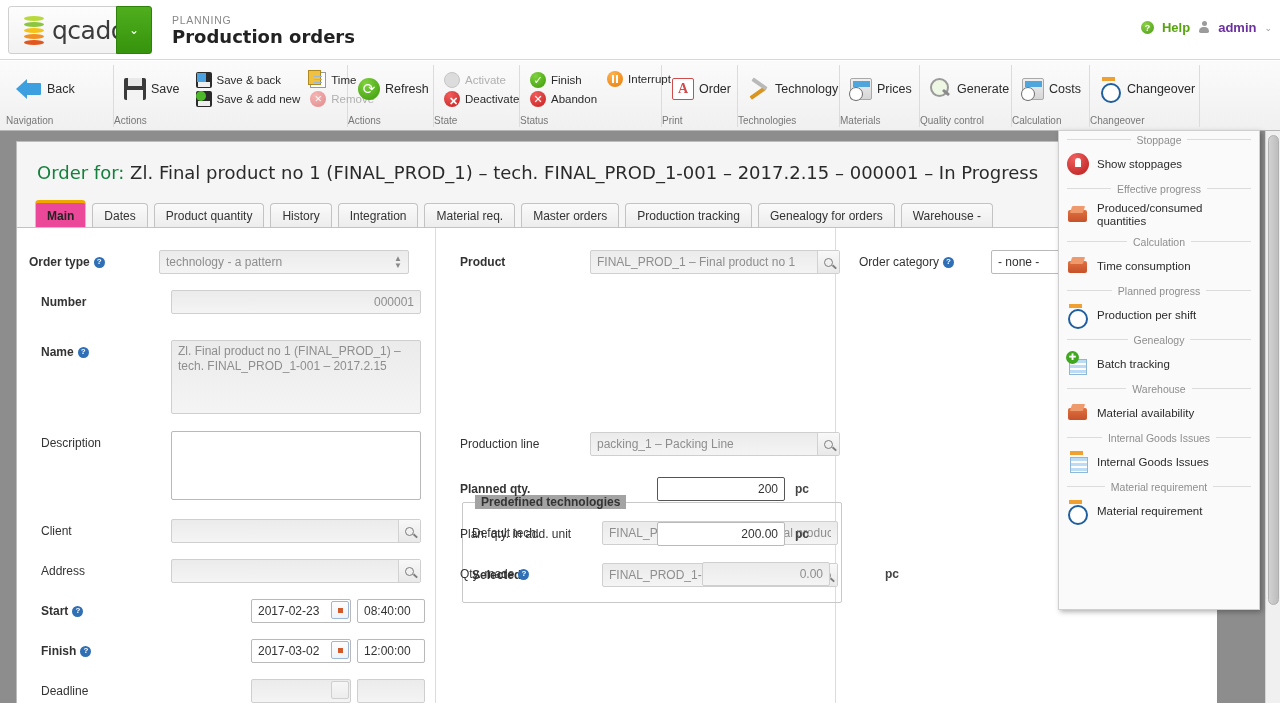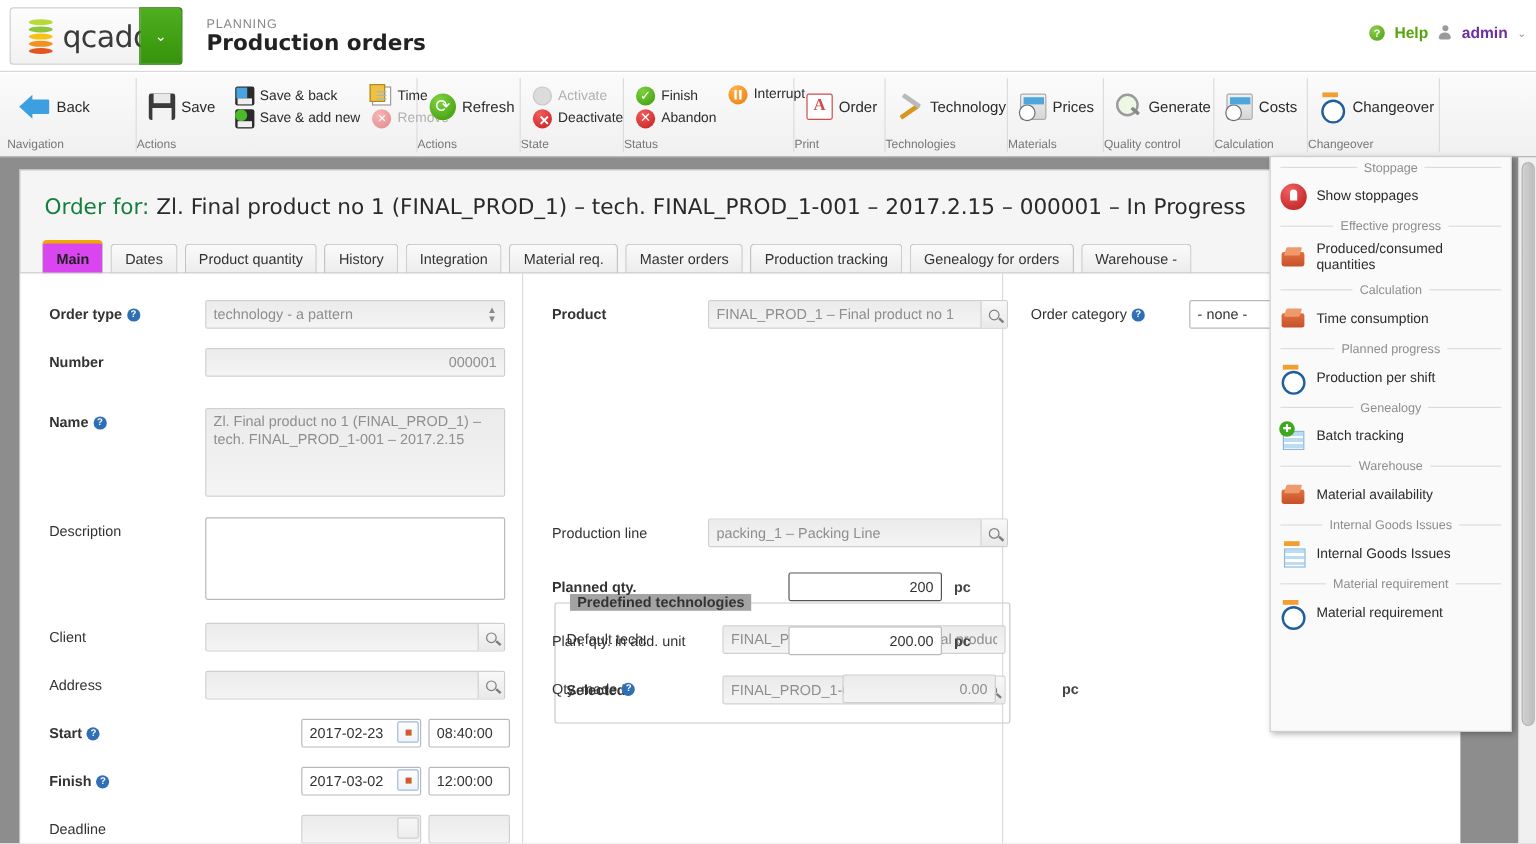--- a/index.html
+++ b/index.html
@@ -177,21 +177,21 @@
   .tab {
     height:25px; padding:0 11px;
     display:flex;align-items:center;
     font-size:12px; color:#333;
     background:linear-gradient(#fafafa,#ececec);
     border:1px solid #c3c3c3; border-bottom:none;
     border-radius:4px 4px 0 0;
     cursor:pointer;
   }
   .tab.active {
-    background:#d946ef; height:28px;
+    background:#ec4899; height:28px;
     border-top:3px solid #f0a800;
     font-weight:bold;
     color:#222;
   }
   #tabstrip-line {
     position:absolute; left:0; top:85px; width:100%; height:1px; background:#c3c3c3;
   }
 
   
   #form-panel {
@@ -536,21 +536,21 @@
     <div class="tab">
         <span>Warehouse -</span>
       </div>
   </div>
   <div id="tabstrip-line"></div>
 
   <div id="form-panel">
     <div class="col-div" id="div1"></div>
     <div class="col-div" id="div2"></div>
 
-    <div class="field-row" style="left:24px; top:22px;align-items:flex-end;">
+    <div class="field-row" style="left:12px; top:22px;align-items:flex-end;">
       <div class="flabel bold" style="width:130px;line-height:24px;">
         <span>Order type</span>
         <span class="qmark">?</span>
       </div>
       <div class="sel-wrap">
         <input class="inp ro" style="width: 250px;" readonly="" value="technology - a pattern">
         <span class="sel-caret">▲<br>▼</span>
       </div>
     </div>
 

